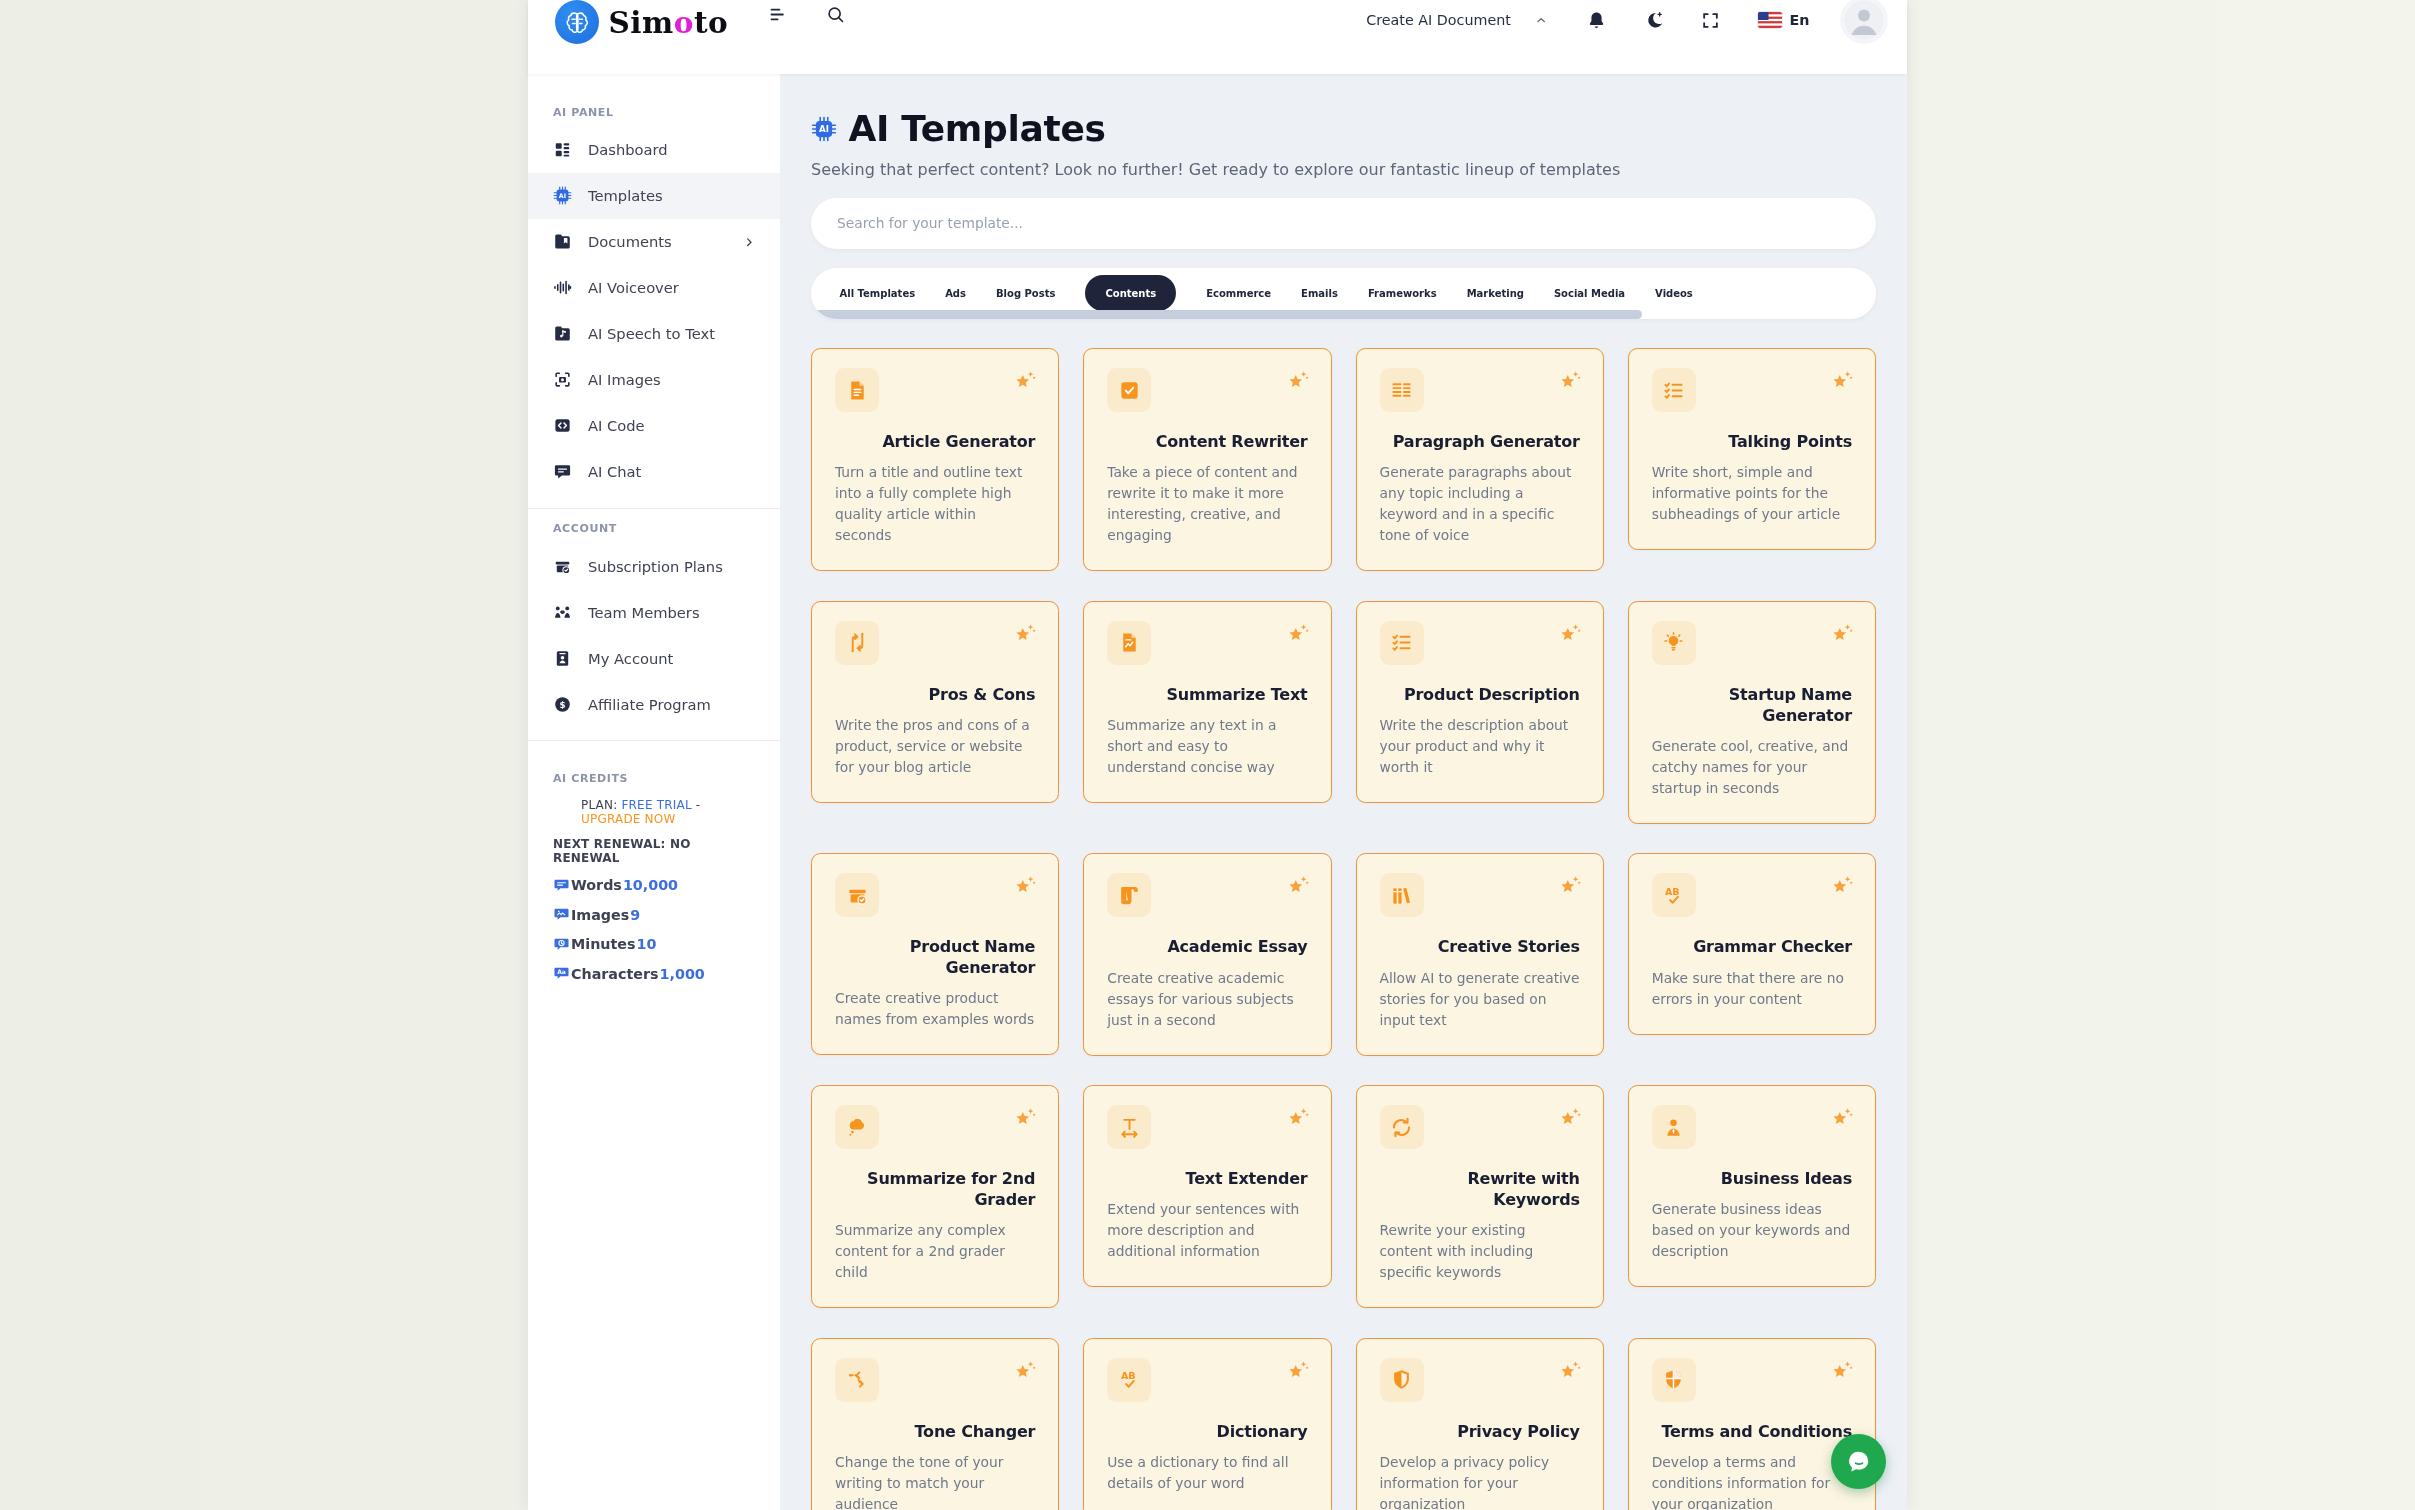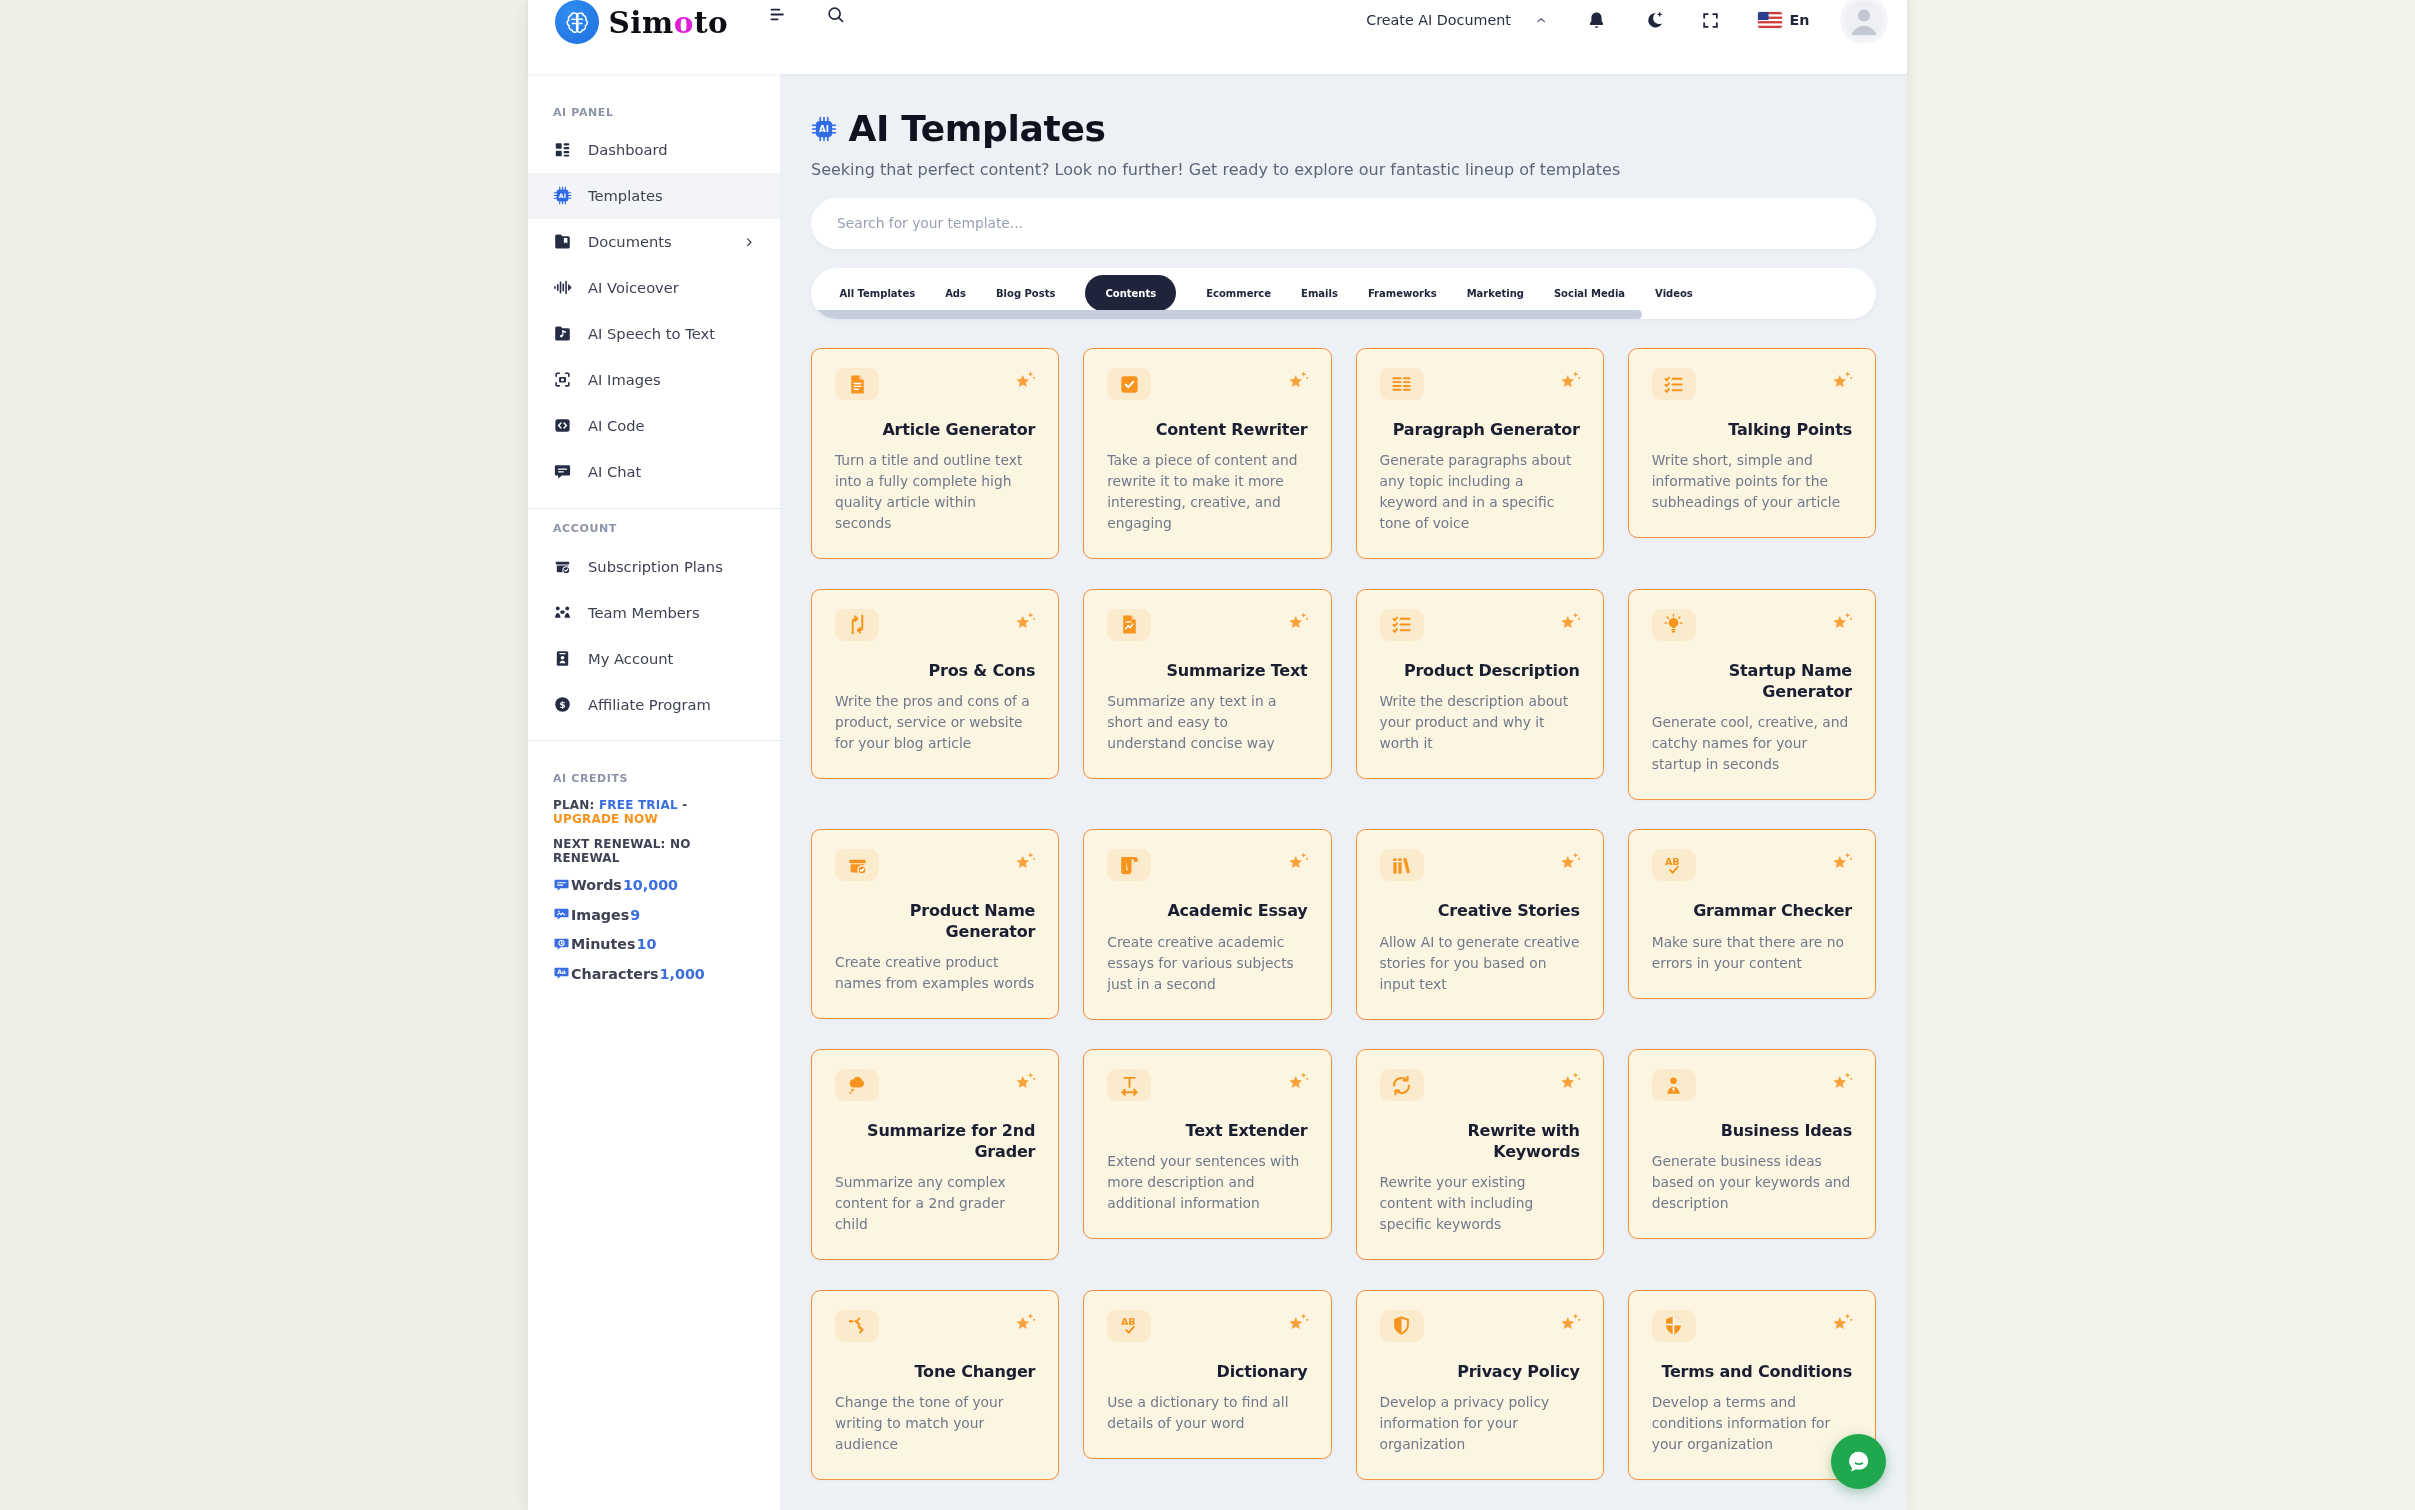--- a/index.html
+++ b/index.html
@@ -42,21 +42,21 @@
   .body-row{flex:1;display:flex;min-height:0;}
   .sidebar{width:252px;flex:0 0 252px;background:#fff;padding-top:19px;overflow:hidden;}
   .side-label{font-size:11px;font-weight:bold;color:#8d94a9;letter-spacing:0.6px;padding:0 25px;margin:13.3px 0 7.6px;}
   .side-item{display:flex;align-items:center;gap:16px;height:46px;width:100%;padding:0 25px;border:0;background:none;
              cursor:pointer;font-family:inherit;font-size:14.7px;color:#3f4254;text-align:left;}
   .side-item .main-ic{width:19px;height:19px;color:#262c44;flex:0 0 19px;}
   .side-item.active{background:#f3f4f8;}
   .side-item .chev{width:12.4px;height:12.4px;margin-left:auto;color:#3f4254;}
   .divider{height:1px;background:#e9eaf1;margin:13.3px 0;}
   .credits{padding:3.8px 25px 0;}
-  .plan-line{font-size:12px;font-weight:bold;color:#3f4254;margin-top:13.3px;letter-spacing:0.2px;}
+  .plan-line{font-size:12px;font-weight:normal;color:#3f4254;margin-top:13.3px;letter-spacing:0.2px;margin-left:28px;}
   .plan-line .blue{color:#3a6ee0;}
   .plan-line .upgrade{color:#f7941e;cursor:pointer;text-decoration:none;}
   .renew-line{font-size:12px;font-weight:bold;color:#3f4254;margin-top:10.5px;letter-spacing:0.2px;}
   .credit-row{display:flex;align-items:center;gap:1px;margin-top:12.4px;}
   .credit-row .icon{width:17px;height:17px;color:#3a6ee0;flex:0 0 17px;}
   .credit-row .c-label{font-size:14.3px;font-weight:bold;color:#3f4254;}
   .credit-row .c-value{font-size:14.3px;font-weight:bold;color:#3a6ee0;}
 
   
   .main{flex:1;background:#edf1f6;padding:0 31px;position:relative;overflow:hidden;}
@@ -73,21 +73,21 @@
              display:flex;align-items:center;gap:30px;padding-left:28.5px;white-space:nowrap;
              box-shadow:0 1.9px 5.7px rgba(25,30,60,.04);}
   .tab{border:0;background:none;font-family:inherit;font-size:10px;font-weight:600;color:#20263b;
        cursor:pointer;padding:0;flex:0 0 auto;}
   .tab.active{background:#20243a;color:#fff;padding:12.4px 20px;border-radius:23px;font-weight:bold;}
   .tabs-scrollbar{position:absolute;left:0;bottom:0;height:8.6px;width:78%;background:#c6cedd;border-radius:7.6px;cursor:grab;}
 
   .cards{margin-top:29.5px;display:grid;grid-template-columns:repeat(4,1fr);column-gap:24px;row-gap:29.5px;align-items:start;}
   .card{background:#fcf5e1;border:1.9px solid #f0923e;border-radius:9.5px;padding:19px 23px 24px;position:relative;
         cursor:pointer;box-shadow:0 1px 2.9px rgba(120,90,20,.05);}
-  .tile{width:44px;height:32px;border-radius:9.5px;background:rgba(247,148,30,.10);display:flex;align-items:center;
+  .tile{width:44px;height:44px;border-radius:9.5px;background:rgba(247,148,30,.10);display:flex;align-items:center;
         justify-content:center;color:#f7941e;}
   .tile .icon{width:23px;height:23px;}
   .star{position:absolute;top:18px;right:20px;width:27px;height:27px;color:#f9a23b;background:none;border:0;
         padding:0;cursor:pointer;}
   .card h3{margin:20px 0 0;font-size:16px;font-weight:bold;color:#191e32;letter-spacing:-0.2px;line-height:1.3;text-align:right;}
   .card p{margin:9.5px 0 0;font-size:13.8px;line-height:21px;color:#6f798c;}
 
   .chat-fab{position:absolute;right:21px;bottom:21px;width:55px;height:55px;border-radius:50%;background:#1fa84d;
             border:0;cursor:pointer;display:flex;align-items:center;justify-content:center;
             box-shadow:0 3.8px 11.4px rgba(20,120,60,.35);z-index:9;}

